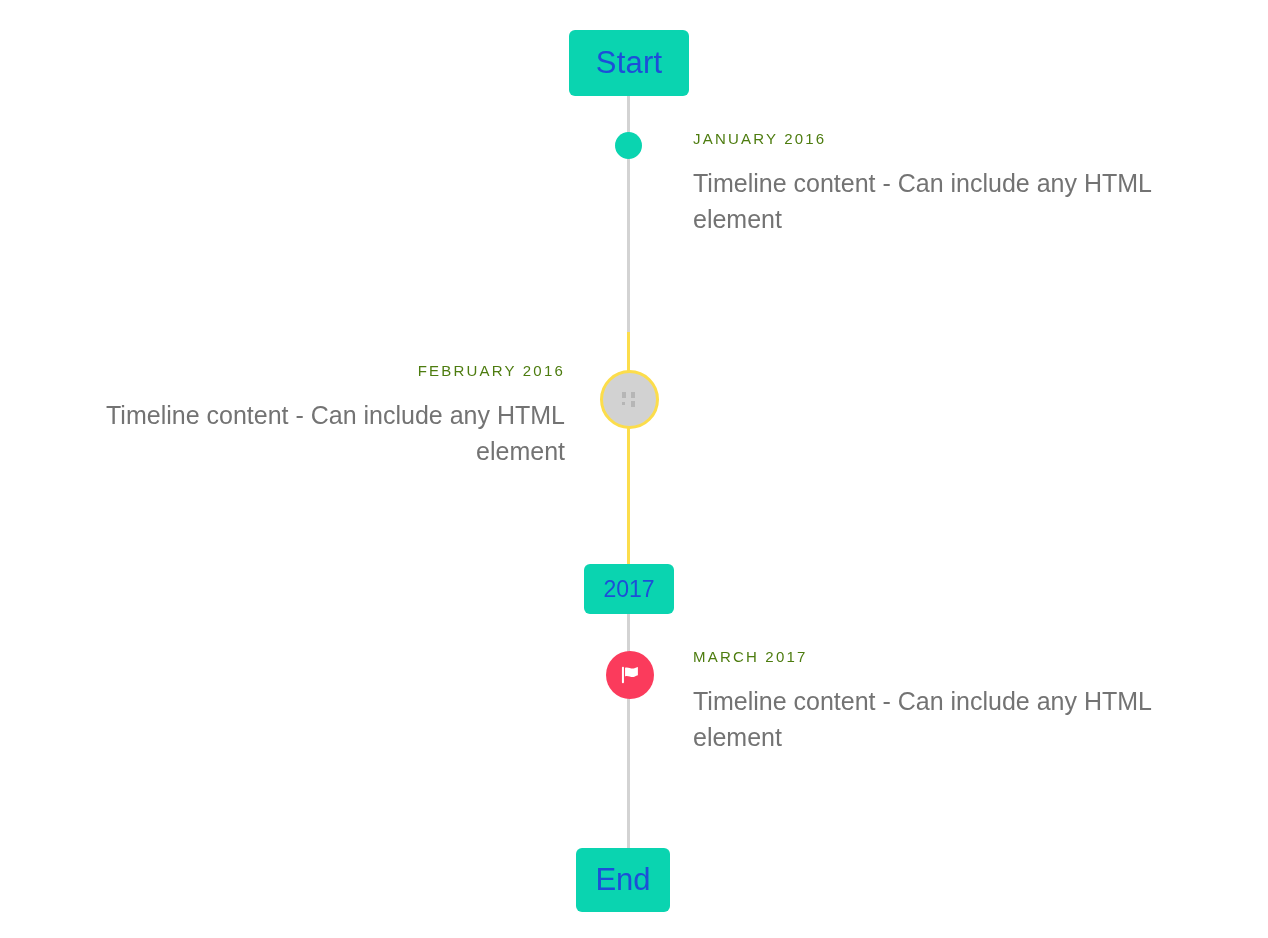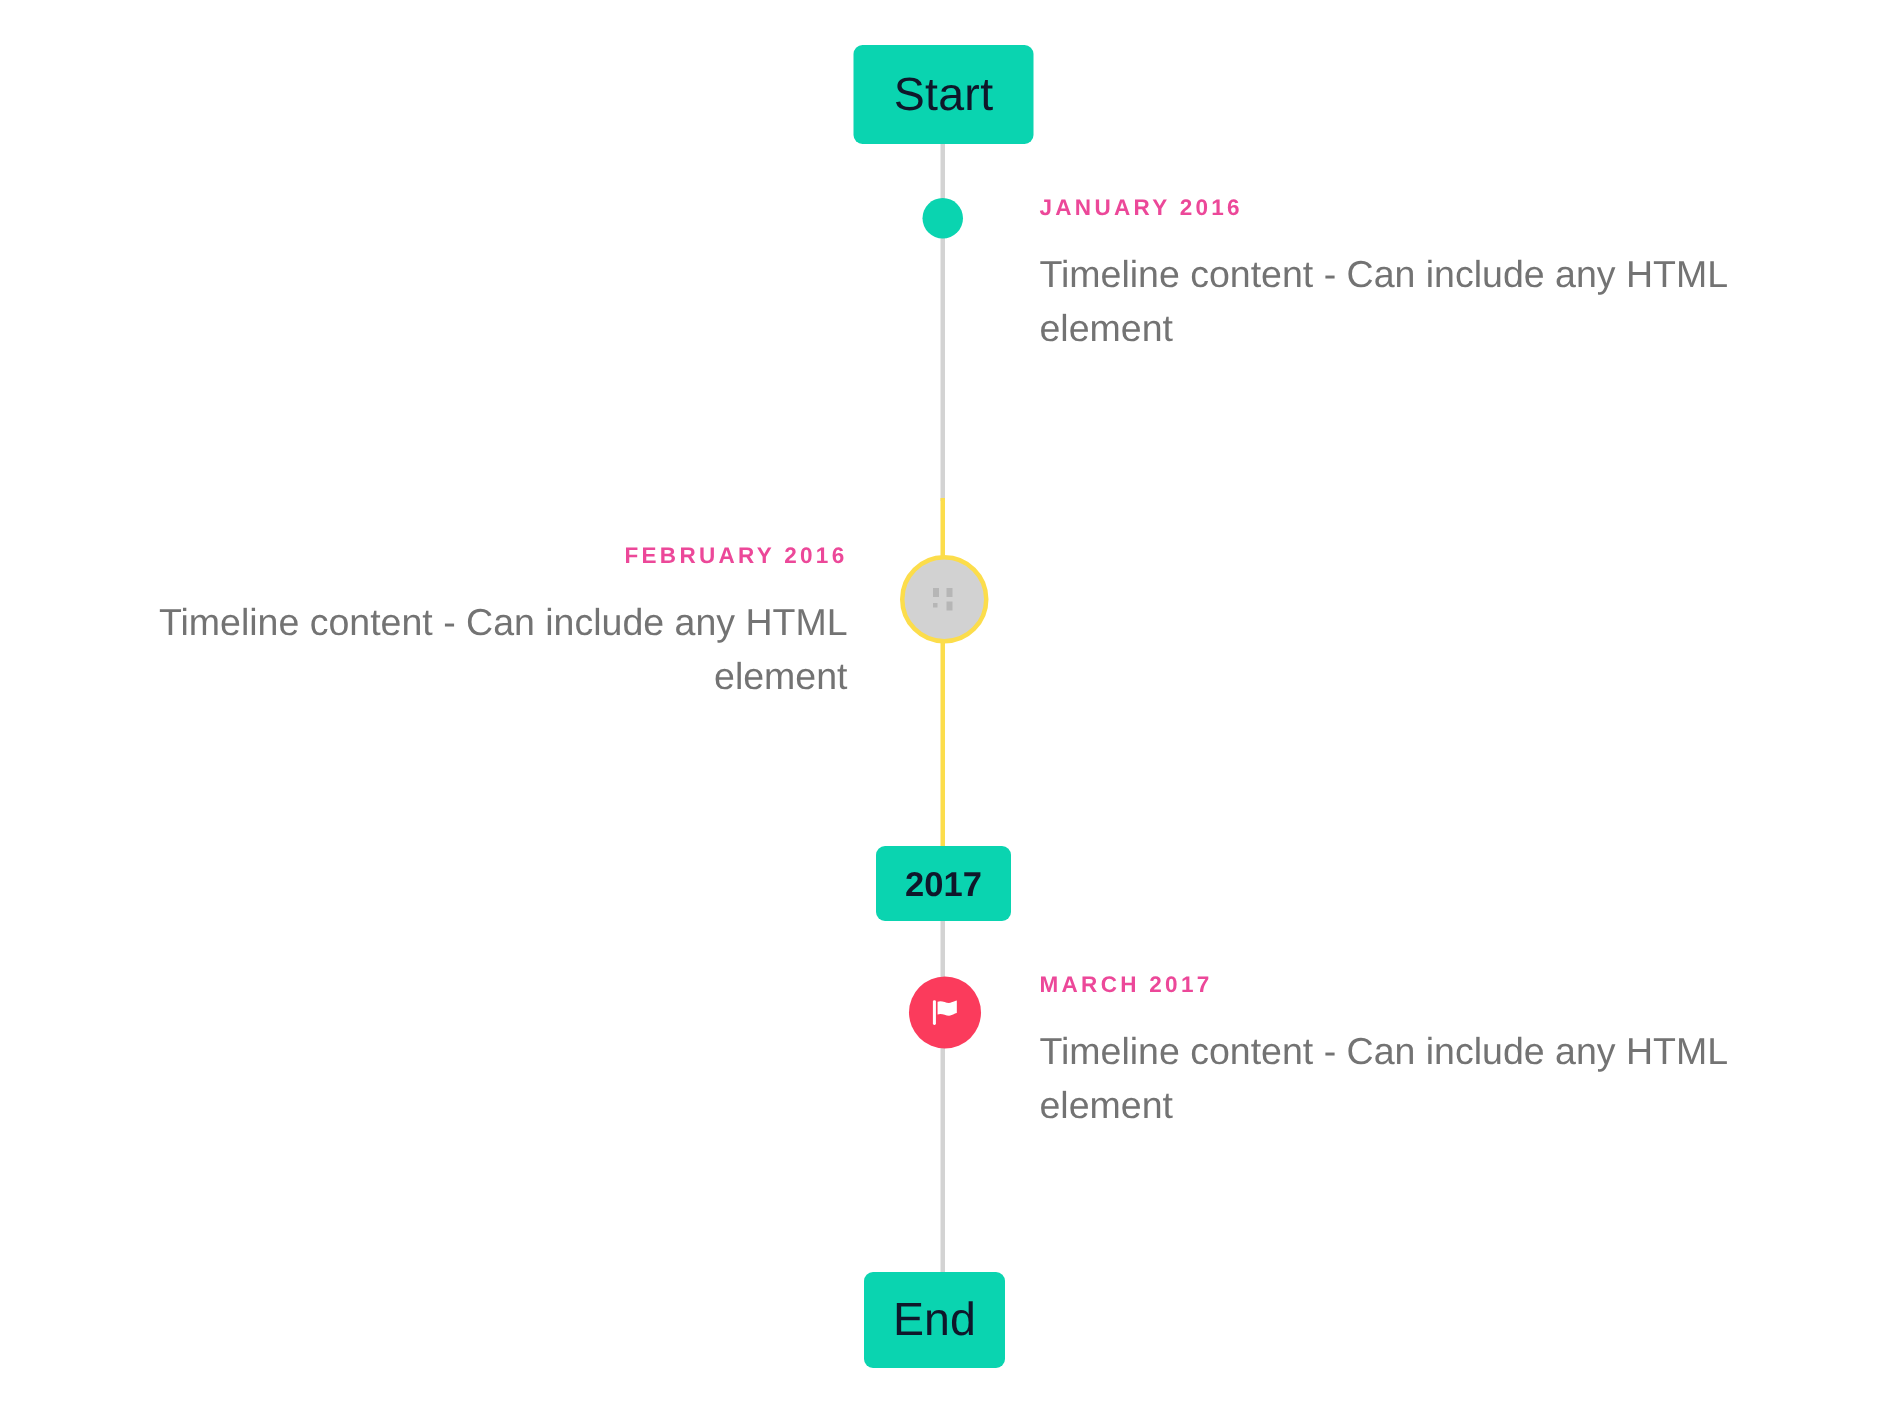--- a/index.html
+++ b/index.html
@@ -28,39 +28,38 @@
     width: 3px;
   }
   .rail-grey-1 { top: 92px;  height: 242px; background: #d3d3d3; }
   .rail-yellow { top: 332px; height: 234px; background: #fcdd4b; }
   .rail-grey-2 { top: 612px; height: 240px; background: #d3d3d3; }
 
   
   .badge {
     position: absolute;
     background: #0ad4b0;
-    color: #0f172a;
+    color: #1d4ed8;
     border-radius: 6px;
     display: flex;
     align-items: center;
     justify-content: center;
     box-sizing: border-box;
     white-space: nowrap;
   }
   .badge-start {
     left: 569px; top: 30px;
     width: 120px; height: 66px;
     font-size: 31px;
     letter-spacing: 0.2px;
   }
   .badge-year {
     left: 584px; top: 564px;
     width: 90px; height: 50px;
     font-size: 23px;
-    font-weight: bold;
   }
   .badge-end {
     left: 576px; top: 848px;
     width: 94px; height: 64px;
     font-size: 31px;
   }
 
   
   .marker {
     position: absolute;
@@ -101,23 +100,23 @@
 
   .entry-right { text-align: left; }
   .entry-left  { text-align: right; }
 
   .entry-jan   { left: 693px; top: 130px; width: 530px; }
   .entry-feb   { left: 35px;  top: 362px; width: 530px; }
   .entry-mar   { left: 693px; top: 648px; width: 530px; }
 
   .entry-date {
     font-size: 15px;
-    font-weight: bold;
+    font-weight: normal;
     letter-spacing: 2.2px;
-    color: #ec4899;
+    color: #4d7c0f;
     margin: 0 0 18px 0;
     line-height: 1.2;
   }
   .entry-body {
     font-size: 25px;
     font-weight: 400;
     color: #737373;
     line-height: 1.42;
     margin: 0;
   }

